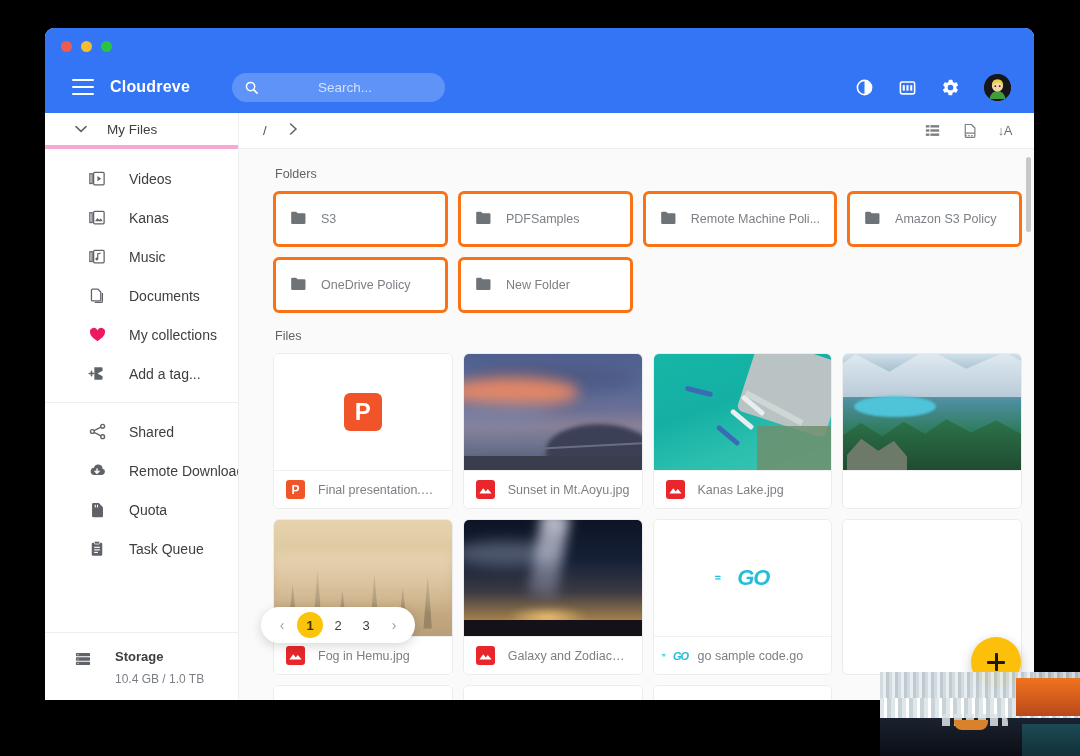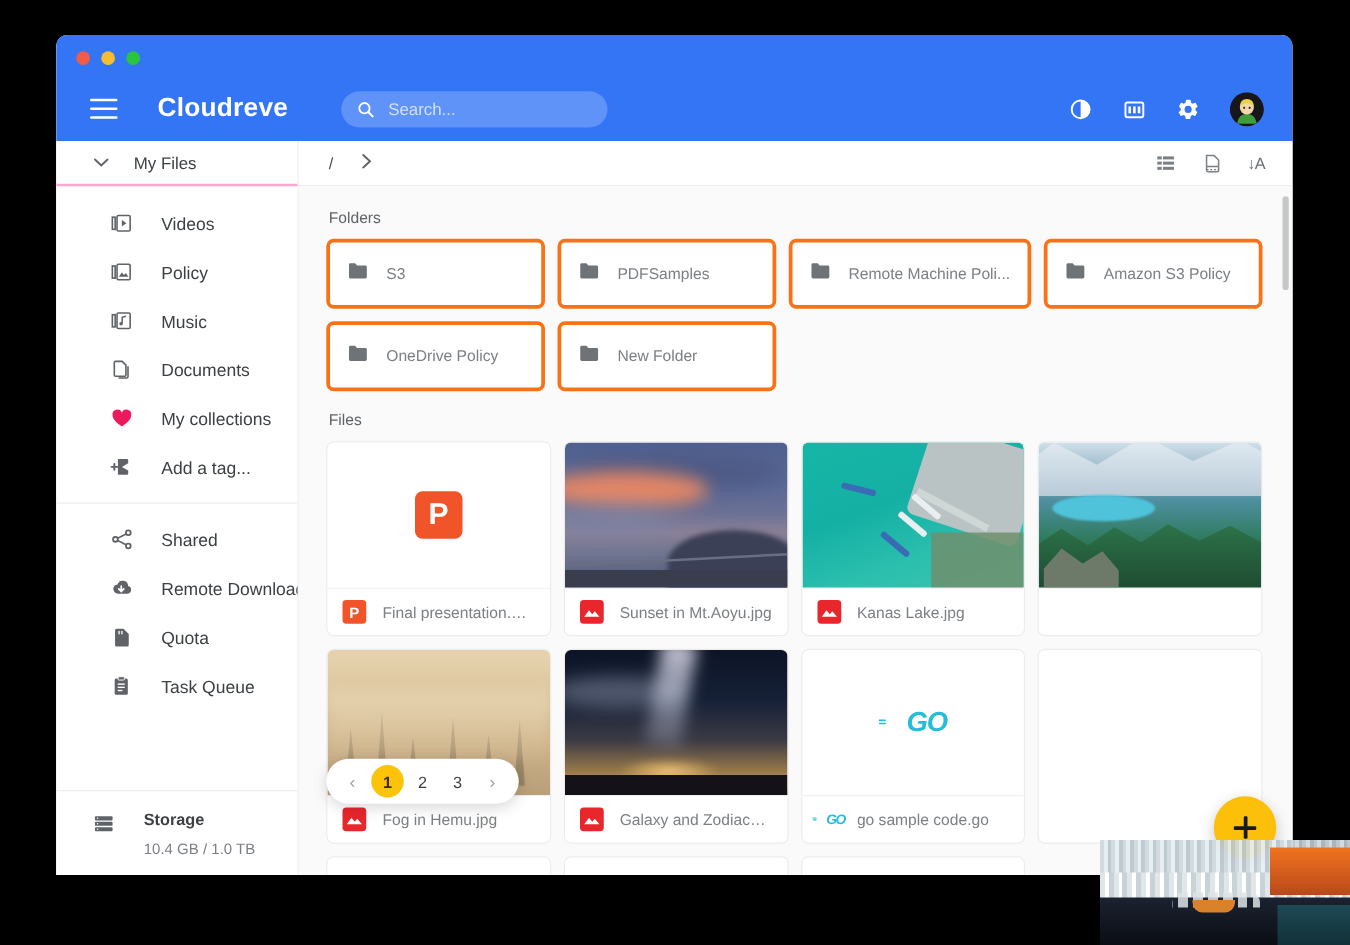--- a/index.html
+++ b/index.html
@@ -39,30 +39,31 @@
     width: 989px; height: 52px;
     display: flex; align-items: center;
   }
   .hamburger {
     margin-left: 27px; width: 22px; height: 16px;
     display: flex; flex-direction: column; justify-content: space-between;
     cursor: pointer;
   }
   .hamburger span { display: block; height: 2px; background: #fff; border-radius: 1px; }
   .brand {
-    margin-left: 32px;
-    color: #fff; font-size: 21px; font-weight: bold; letter-spacing: .2px;
+    margin-left: 16px;
+    color: #fff; font-size: 16px; font-weight: bold; letter-spacing: .2px;
   }
   .search {
     margin-left: 42px;
     width: 213px; height: 29px;
     background: rgba(255,255,255,.22);
     border-radius: 15px;
     display: flex; align-items: center;
     padding: 0 12px;
+    gap: 48px;
   }
   .search svg { flex: 0 0 auto; }
   .search-ph {
     margin-left: 11px;
     color: rgba(255,255,255,.72);
     font-size: 13.5px;
   }
   .appbar-actions {
     margin-left: auto; margin-right: 23px;
     display: flex; align-items: center; gap: 24px;
@@ -86,21 +87,21 @@
   
   .sidebar {
     width: 194px; height: 587px;
     background: #fff;
     border-right: 1px solid #eceef0;
     display: flex; flex-direction: column;
     flex: 0 0 194px;
   }
   .sb-head {
     height: 36px; display: flex; align-items: center;
-    padding-left: 30px; border-bottom: 2px solid #f9a8d4;
+    padding-left: 30px; border-bottom: 4px solid #f9a8d4;
     cursor: pointer;
   }
   .sb-head .chev { color: #5f6368; font-size: 12px; line-height: 1; }
   .sb-head .lbl { margin-left: 20px; font-size: 13.5px; color: #3c4043; }
   .sb-scroll { flex: 1; padding-top: 10px; overflow: hidden; }
   .sb-item {
     height: 39px; display: flex; align-items: center;
     padding-left: 42px; cursor: pointer;
   }
   .sb-item .ic { width: 20px; height: 20px; display: flex; align-items: center; justify-content: center; flex: 0 0 20px; }
@@ -129,21 +130,21 @@
     display: flex; align-items: center;
     padding: 0 22px 0 24px;
   }
   .crumb { font-size: 13px; color: #4a4e53; cursor: pointer; }
   .crumb-sep { margin-left: 22px; color: #5f6368; font-size: 13px; }
   .crumbbar .tools { margin-left: auto; display: flex; align-items: center; gap: 20px; }
   .crumbbar .tools .ic { cursor: pointer; display: flex; align-items: center; }
   .sort-lbl { font-size: 13px; color: #6b7075; letter-spacing: -.5px; }
 
   .content {
-    position: absolute; left: 4px; top: 36px;
+    position: absolute; left: 16px; top: 36px;
     width: 100%; height: 551px;
     padding: 14px 28px 0 18px;
     overflow: hidden;
     background: #fafafa;
   }
   .section-title { font-size: 12.5px; color: #5f6368; margin: 4px 0 10px 2px; }
 
   .grid { display: grid; grid-template-columns: repeat(4, 1fr); gap: 10px; }
 
   .folder-card {
@@ -418,21 +419,21 @@
           </div>
 
           <div class="sb-item">
             <span class="ic">
               <svg width="18" height="18" viewBox="0 0 24 24">
                   <rect x="2.5" y="5" width="3" height="13" fill="none" stroke="#5f6368" stroke-width="1.7"></rect>
                   <rect x="7.5" y="3.2" width="14" height="16.6" rx="1.4" fill="none" stroke="#5f6368" stroke-width="1.7"></rect>
                   <path d="M9.4 16.4 L12.6 12 L15 14.6 L17 12.4 L19.6 16.4 Z" fill="#5f6368"></path>
                 </svg>
             </span>
-            <span class="lbl">Policy</span>
+            <span class="lbl">Kanas</span>
           </div>
 
           <div class="sb-item">
             <span class="ic">
               <svg width="18" height="18" viewBox="0 0 24 24">
                   <rect x="2.5" y="5" width="3" height="13" fill="none" stroke="#5f6368" stroke-width="1.7"></rect>
                   <rect x="7.5" y="3.2" width="14" height="16.6" rx="1.4" fill="none" stroke="#5f6368" stroke-width="1.7"></rect>
                   <path d="M17 6.6 L13 7.8 L13 14" fill="none" stroke="#5f6368" stroke-width="1.6"></path>
                   <circle cx="11.8" cy="14.6" r="1.9" fill="#5f6368"></circle>
                 </svg>

